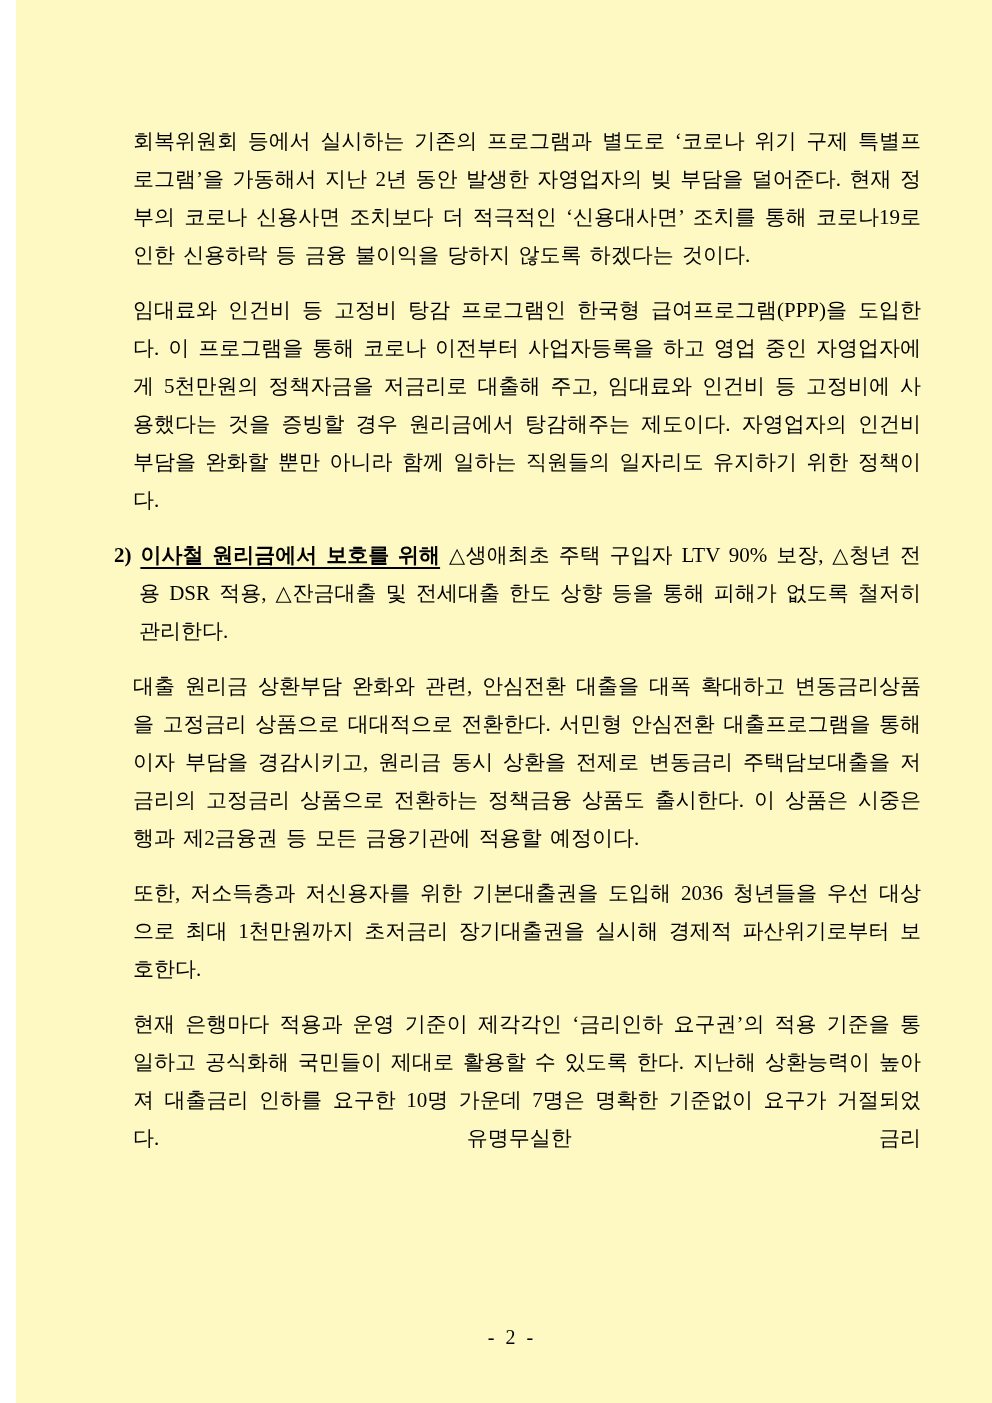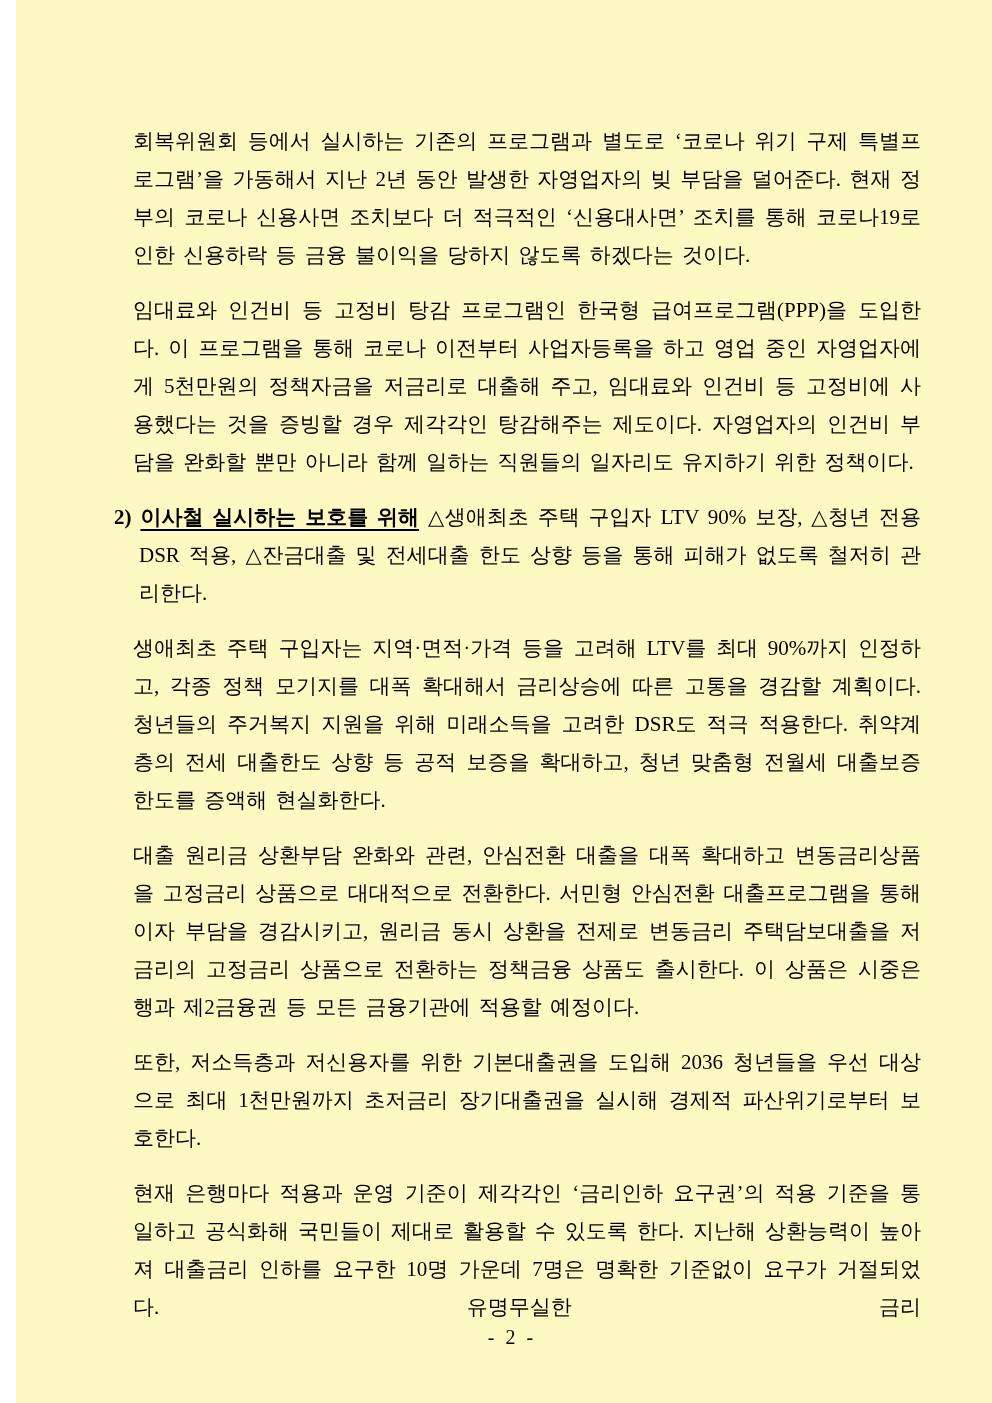--- a/index.html
+++ b/index.html
@@ -67,29 +67,28 @@
   }
 </style>
 </head>
 <body>
 
 <div class="page">
   <div class="content">
 
     <p class="para">회복위원회 등에서 실시하는 기존의 프로그램과 별도로 ‘코로나 위기 구제 특별프로그램’을 가동해서 지난 2년 동안 발생한 자영업자의 빚 부담을 덜어준다. 현재 정부의 코로나 신용사면 조치보다 더 적극적인 ‘신용대사면’ 조치를 통해 코로나19로 인한 신용하락 등 금융 불이익을 당하지 않도록 하겠다는 것이다.</p>
 
-    <p class="para">임대료와 인건비 등 고정비 탕감 프로그램인 한국형 급여프로그램(PPP)을 도입한다. 이 프로그램을 통해 코로나 이전부터 사업자등록을 하고 영업 중인 자영업자에게 5천만원의 정책자금을 저금리로 대출해 주고, 임대료와 인건비 등 고정비에 사용했다는 것을 증빙할 경우 제각각인 탕감해주는 제도이다. 자영업자의 인건비 부담을 완화할 뿐만 아니라 함께 일하는 직원들의 일자리도 유지하기 위한 정책이다.</p>
+    <p class="para">임대료와 인건비 등 고정비 탕감 프로그램인 한국형 급여프로그램(PPP)을 도입한다. 이 프로그램을 통해 코로나 이전부터 사업자등록을 하고 영업 중인 자영업자에게 5천만원의 정책자금을 저금리로 대출해 주고, 임대료와 인건비 등 고정비에 사용했다는 것을 증빙할 경우 원리금에서 탕감해주는 제도이다. 자영업자의 인건비 부담을 완화할 뿐만 아니라 함께 일하는 직원들의 일자리도 유지하기 위한 정책이다.</p>
 
     <p class="item">
       <span class="marker">2)</span>
-      <span class="head">이사철 실시하는 보호를 위해</span>
+      <span class="head">이사철 원리금에서 보호를 위해</span>
       <span class="rest">△생애최초 주택 구입자 LTV 90% 보장, △청년 전용 DSR 적용, △잔금대출 및 전세대출 한도 상향 등을 통해 피해가 없도록 철저히 관리한다.</span>
     </p>
 
-    <p class="para">생애최초 주택 구입자는 지역·면적·가격 등을 고려해 LTV를 최대 90%까지 인정하고, 각종 정책 모기지를 대폭 확대해서 금리상승에 따른 고통을 경감할 계획이다. 청년들의 주거복지 지원을 위해 미래소득을 고려한 DSR도 적극 적용한다. 취약계층의 전세 대출한도 상향 등 공적 보증을 확대하고, 청년 맞춤형 전월세 대출보증 한도를 증액해 현실화한다.</p>
 
 
     <p class="para">대출 원리금 상환부담 완화와 관련, 안심전환 대출을 대폭 확대하고 변동금리상품을 고정금리 상품으로 대대적으로 전환한다. 서민형 안심전환 대출프로그램을 통해 이자 부담을 경감시키고, 원리금 동시 상환을 전제로 변동금리 주택담보대출을 저금리의 고정금리 상품으로 전환하는 정책금융 상품도 출시한다. 이 상품은 시중은행과 제2금융권 등 모든 금융기관에 적용할 예정이다.</p>
 
     <p class="para">또한, 저소득층과 저신용자를 위한 기본대출권을 도입해 2036 청년들을 우선 대상으로 최대 1천만원까지 초저금리 장기대출권을 실시해 경제적 파산위기로부터 보호한다.</p>
 
     <p class="para continued">현재 은행마다 적용과 운영 기준이 제각각인 ‘금리인하 요구권’의 적용 기준을 통일하고 공식화해 국민들이 제대로 활용할 수 있도록 한다. 지난해 상환능력이 높아져 대출금리 인하를 요구한 10명 가운데 7명은 명확한 기준없이 요구가 거절되었다. 유명무실한 금리</p>
 
   </div>
 

